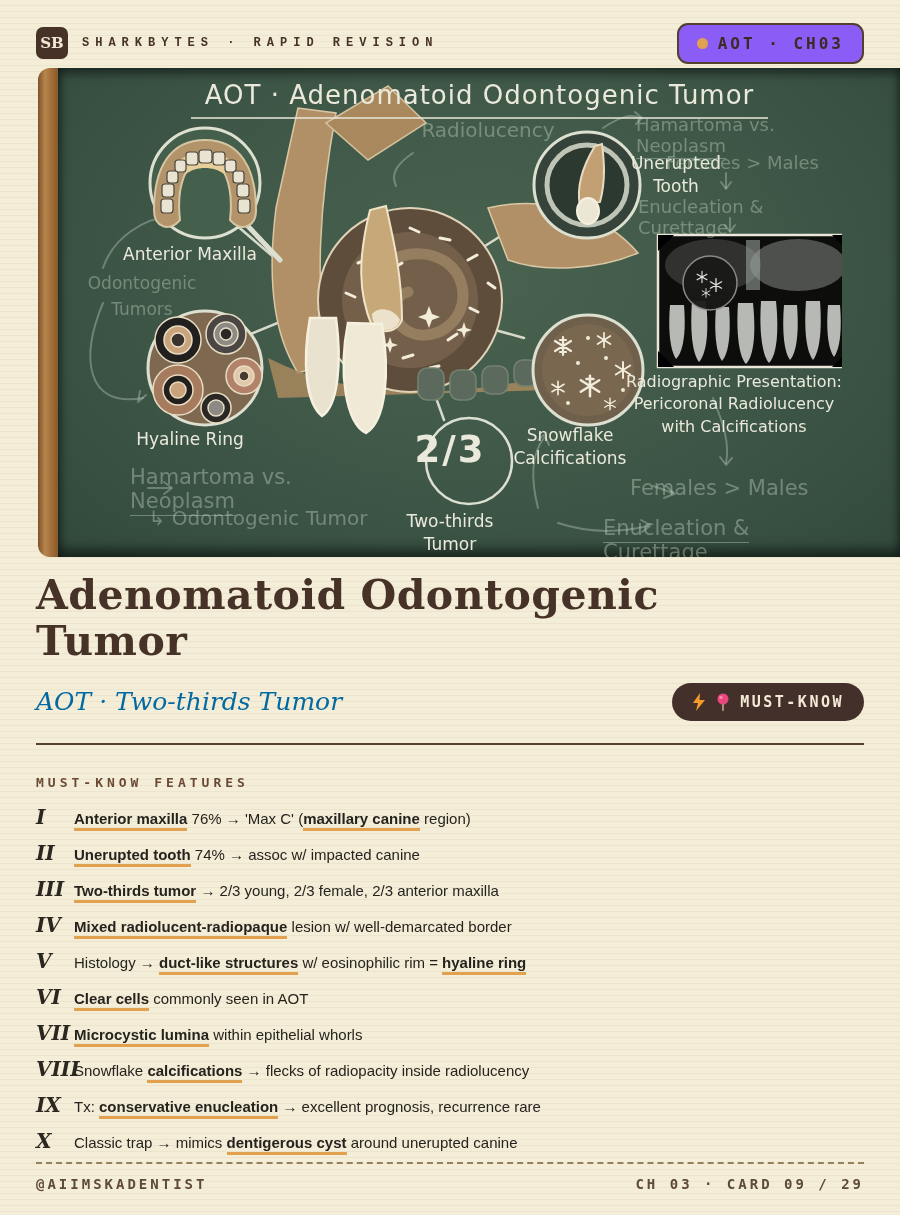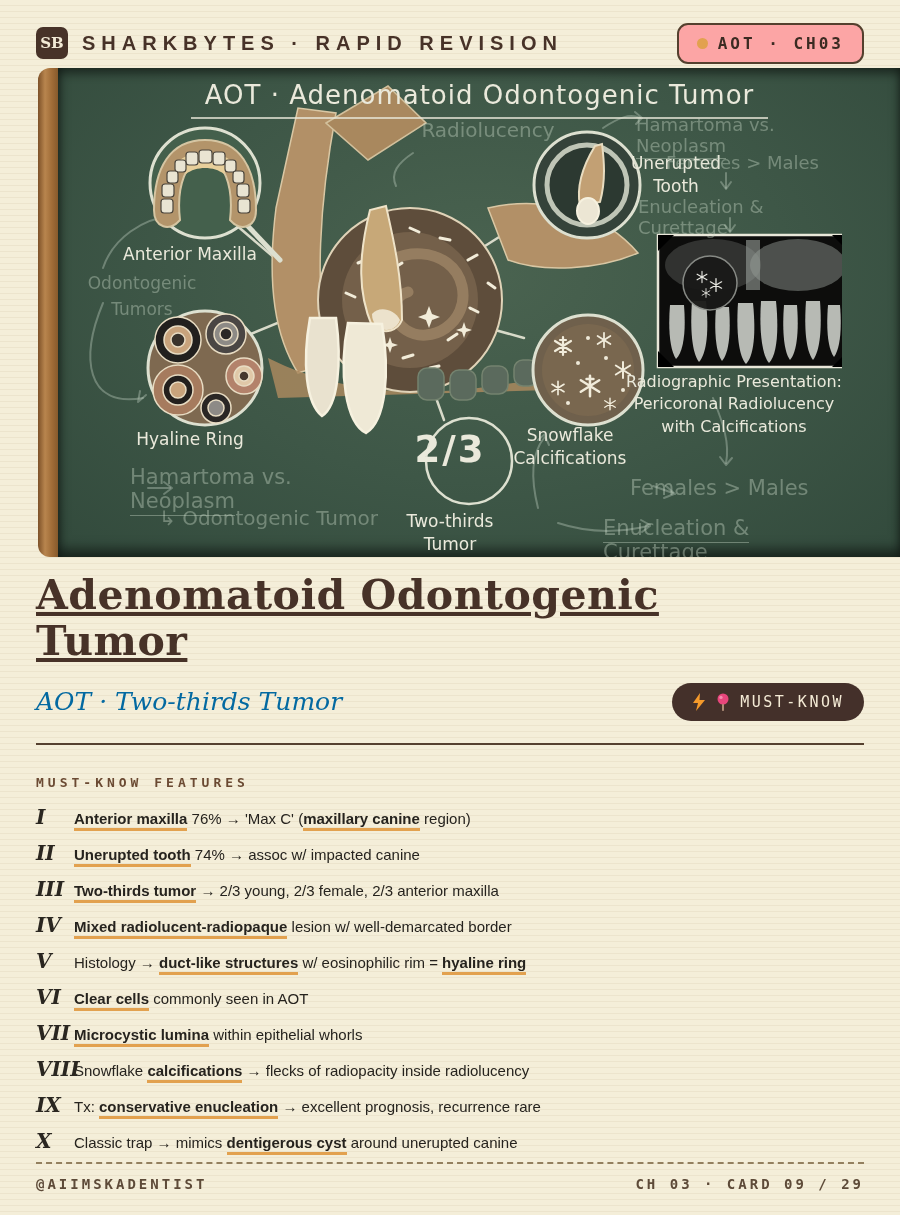--- a/index.html
+++ b/index.html
@@ -11,24 +11,24 @@
   html,body{width:900px;}
   body{
     height:1215px;overflow:hidden;position:relative;
     font-family:"Liberation Sans",sans-serif;
     background:repeating-linear-gradient(180deg,var(--cream) 0px,var(--cream) 5px,var(--cream-stripe) 5px,var(--cream-stripe) 6px);
   }
   
   .header{position:absolute;left:36px;right:36px;top:20px;height:46px;display:flex;align-items:center;text-align:center;}
   .logo{width:32px;height:32px;border-radius:7px;background:var(--brown-dark);color:#f3ead6;
     font-family:"DejaVu Serif",serif;font-weight:bold;font-size:15px;display:flex;align-items:center;justify-content:center;}
-  .brand{margin-left:14px;font-family:Liberation Sans, sans-serif;font-weight:bold;font-size:20px;
+  .brand{margin-left:14px;font-family:Liberation Mono, monospace;font-weight:bold;font-size:12px;
     letter-spacing:6px;color:var(--brown-dark);}
   .chip{margin-left:auto;display:flex;align-items:center;gap:10px;border:2px solid #54402e;border-radius:11px;
-    background:#fca5a5;padding:9px 18px;}
+    background:#8b5cf6;padding:9px 18px;}
   .chip .dot{width:11px;height:11px;border-radius:50%;background:var(--accent);}
   .chip .chip-label{font-family:"DejaVu Sans Mono",monospace;font-weight:bold;font-size:16px;letter-spacing:3px;color:#3b2b22;}
   
   .board{position:absolute;left:38px;top:68px;width:883px;height:489px;border-radius:12px;overflow:hidden;
     box-shadow:0 4px 10px rgba(60,45,25,.35), inset 0 0 0 1px rgba(0,0,0,.4;);}
   .wood{position:absolute;top:0;bottom:0;width:20px;background:linear-gradient(90deg,#7d5128,#b8854e 35%,#a06c37 70%,#875a2c);z-index:3;}
   .wood.left{left:0;} .wood.right{right:0;}
   .felt{position:absolute;left:20px;right:20px;top:0;bottom:0;
     background:radial-gradient(ellipse at 50% 42%,#4a6350 0%,var(--board-green) 52%,#324a3c 100%);
     box-shadow:inset 0 6px 10px rgba(0,0,0,.45), inset 0 -8px 12px rgba(0,0,0,.5);}
@@ -43,32 +43,32 @@
   .lbl-snowflake{left:452px;width:160px;top:356px;font-size:17px;line-height:1.35;}
   .lbl-fraction{left:368px;top:360px;width:88px;height:66px;font-size:37px;font-weight:bold;letter-spacing:2px;}
   .lbl-twothirds{left:340px;width:144px;top:442px;font-size:17px;line-height:1.35;}
   .lbl-xray{left:582px;width:228px;top:303px;font-size:16px;line-height:1.4;}
   .f-odontogenic{left:14px;width:180px;top:203px;font-size:17px;line-height:1.5;}
   .f-radiolucency{left:360px;width:180px;top:50px;font-size:20px;}
   .f-ham-top{left:598px;width:220px;top:46px;font-size:18px;text-align:left;}
   .f-fem-top{left:628px;width:200px;top:84px;font-size:18px;text-align:left;}
   .f-enu-top{left:600px;width:220px;top:128px;font-size:18px;text-align:left;}
   .f-ham-bot{left:92px;width:250px;top:397px;font-size:21px;text-align:left;}
-  .f-odo-bot{left:100px;width:240px;top:438px;font-size:20px;text-align:right;}
+  .f-odo-bot{left:100px;width:240px;top:438px;font-size:20px;text-align:center;}
   .f-fem-bot{left:592px;width:200px;top:408px;font-size:21px;text-align:left;}
   .f-enu-bot{left:565px;width:240px;top:448px;font-size:21px;text-align:left;}
   .u-chalk{border-bottom:1.5px solid currentColor;padding-bottom:2px;}
   
   .title-block{position:absolute;left:36px;right:36px;top:572px;}
   .page-title{font-family:"DejaVu Serif",serif;font-weight:bold;color:var(--brown-dark);
-    font-size:41px;line-height:1.13;max-width:680px;letter-spacing:.5px;text-decoration:underline;}
+    font-size:41px;line-height:1.13;max-width:680px;letter-spacing:.5px;}
   .sub-row{display:flex;align-items:center;margin-top:18px;}
   .subtitle{font-family:"DejaVu Serif",serif;font-style:italic;font-size:25px;color:#0369a1;}
   .mk-badge{margin-left:auto;background:#44302a;border-radius:999px;padding:10px 20px;display:flex;align-items:center;gap:10px;}
-  .mk-badge .mk-label{color:#f4ead5;font-family:"DejaVu Sans Mono",monospace;font-weight:normal;font-size:15px;letter-spacing:2.5px;}
+  .mk-badge .mk-label{color:#f4ead5;font-family:"DejaVu Sans Mono",monospace;font-weight:bold;font-size:15px;letter-spacing:2.5px;}
   .rule{margin-top:22px;border:none;border-top:2px solid #55402f;}
   
   .features{position:absolute;left:36px;right:36px;top:728px;margin-top:47px;}
   .features-heading{font-family:"DejaVu Sans Mono",monospace;font-weight:bold;font-size:13px;letter-spacing:4px;color:#6b4a33;}
   .features-list{margin-top:14px;}
   .feature-row{display:flex;align-items:baseline;margin-bottom:9px;line-height:1.35;}
   .numeral{flex:0 0 38px;width:38px;overflow:visible;white-space:nowrap;
     font-family:"DejaVu Serif",serif;font-style:italic;font-weight:bold;font-size:20px;color:#2a2620;}
   .ftext{font-size:15px;color:var(--ink);}
   .ftext .term{font-weight:bold;border-bottom:3px solid var(--accent);padding-bottom:1px;}

